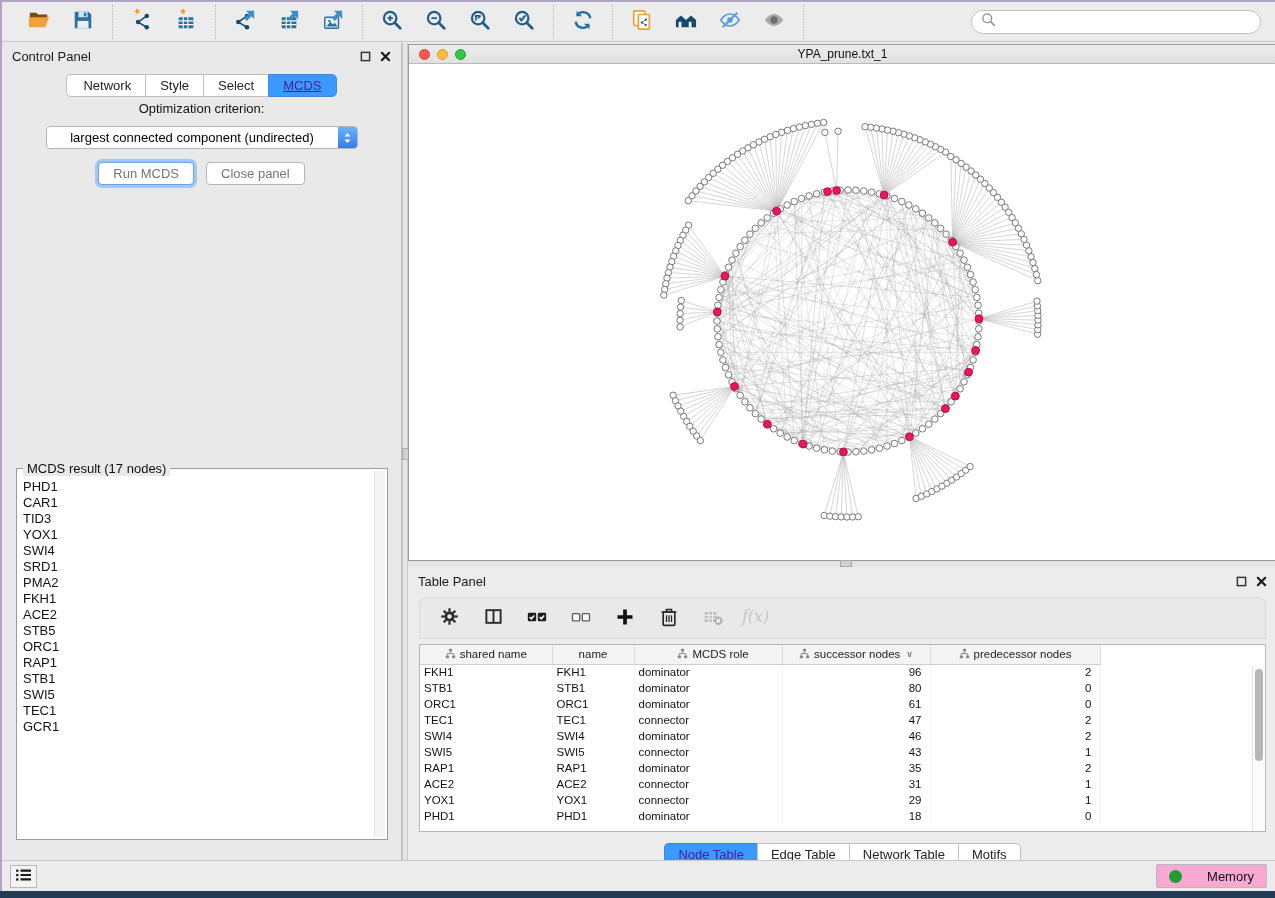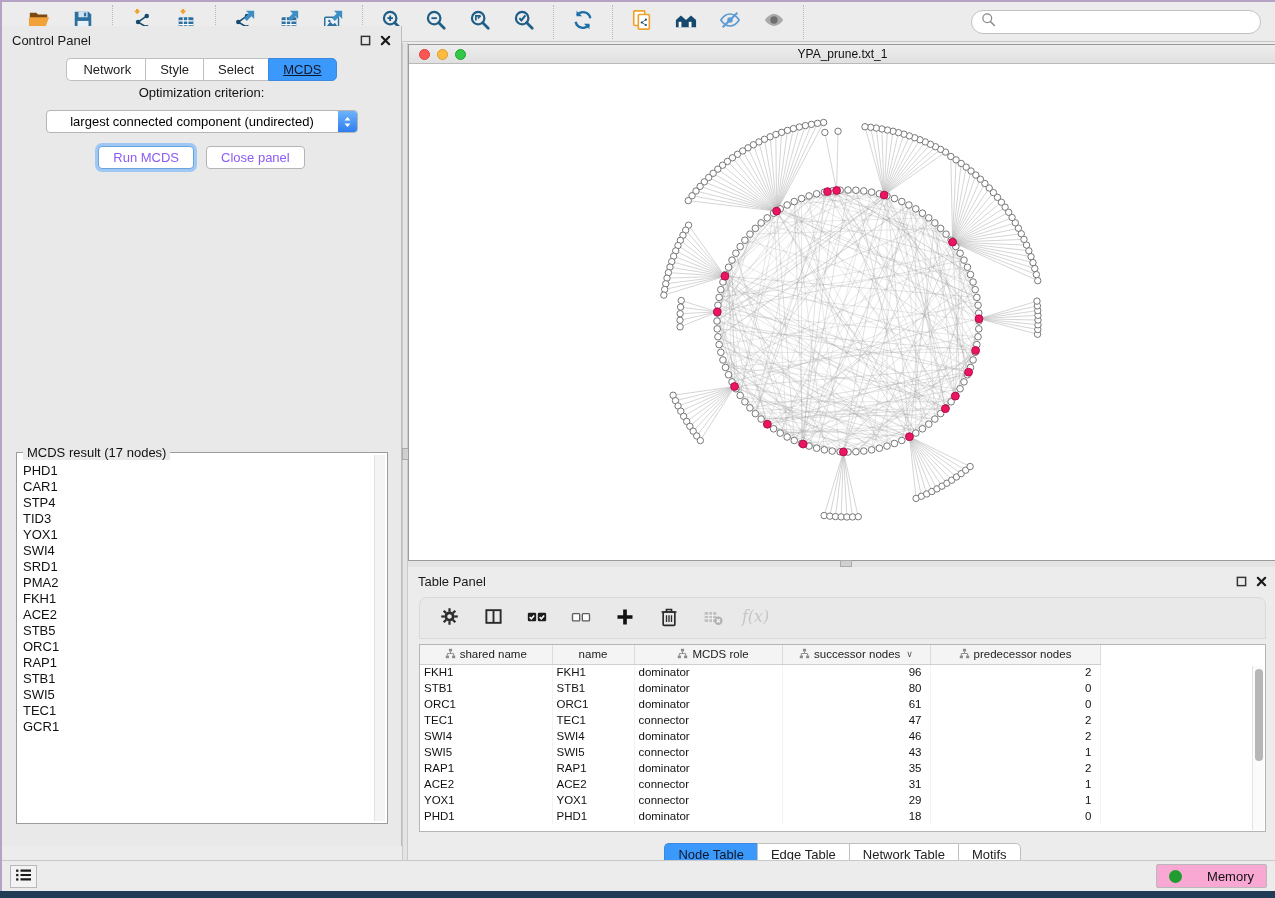--- a/index.html
+++ b/index.html
@@ -12,37 +12,37 @@
   
   .main-toolbar { position:absolute; left:0; top:0; width:100%; height:40px; background:#ececec; border-bottom:1px solid #c6c6c6; display:flex; align-items:center; padding:0 8px; }
   .tb-group { display:flex; align-items:center; gap:6px; padding:0 10px; border-right:1px dotted #b9b9b9; height:34px; }
   .tb-group:last-of-type { border-right:none; }
   .tb-btn { background:none; border:none; width:38px; height:32px; display:flex; align-items:center; justify-content:center; cursor:pointer; }
   .tb-spacer { flex:1; }
   .search-wrap { display:flex; align-items:center; gap:6px; background:#fff; border:1px solid #c2c2c2; border-radius:12px; width:290px; height:24px; padding:0 9px; margin-right:6px; }
   .search-wrap input { border:none; outline:none; flex:1; font-size:12px; background:transparent; }
 
   
-  .control-panel { position:absolute; left:0; top:24px; width:400px; height:820px; background:#e9e9e9; border-right:1px solid #bdbdbd; }
+  .control-panel { position:absolute; left:0; top:40px; width:400px; height:820px; background:#e9e9e9; border-right:1px solid #bdbdbd; }
   .panel-title-row { display:flex; align-items:center; padding:7px 10px 4px 10px; }
   .panel-title { font-size:13px; color:#1a1a1a; }
   .panel-winbtns { margin-left:auto; display:flex; gap:9px; align-items:center; }
   .panel-winbtns span { cursor:pointer; line-height:0; }
   .seg-tabs { display:flex; justify-content:center; margin-top:6px; }
   .seg-tab { font-size:13px; padding:3px 14px; background:#fff; border:1px solid #bfbfbf; border-right:none; color:#222; cursor:pointer; }
   .seg-tab:first-child { border-radius:5px 0 0 5px;padding-left:16px; }
   .seg-tab:last-child { border-radius:0 5px 5px 0; border-right:1px solid #bfbfbf; }
-  .seg-tab.active { background:#3b99fc; border-color:#3b8ae0; color:#0f172a;text-decoration:underline; }
+  .seg-tab.active { background:#3b99fc; border-color:#3b8ae0; color:#4c1d95;text-decoration:underline; }
   .mcds-body { padding-top:4px; text-align:center; }
   .opt-label { font-size:13px; color:#111; }
   .criterion-select { margin:10px auto 0 auto; width:312px; height:23px; background:#fff; border:1px solid #b5b5b5; border-radius:4px; display:flex; align-items:center; font-size:13px; cursor:pointer; }
   .criterion-select .sel-text { flex:1; text-align:center; white-space:nowrap; overflow:hidden; }
   .sel-stepper { width:19px; height:21px; background:linear-gradient(#6db3fb,#2f7df0); border-radius:0 3px 3px 0; display:flex; align-items:center; justify-content:center; }
   .btn-row { margin-top:13px; display:flex; justify-content:center; gap:12px; }
-  .push-btn { font-size:13px; padding:3px 14px; background:#fff; border:1px solid #b5b5b5; border-radius:4px; color:#8b5cf6; cursor:pointer; }
+  .push-btn { font-size:13px; padding:3px 14px; background:#fff; border:1px solid #b5b5b5; border-radius:4px; color:#737373; cursor:pointer; }
   .push-btn.focused { box-shadow:0 0 0 3px #9fc8f5; border-color:#6ba3dd; }
   .mcds-result { position:absolute; left:14px; top:426px; width:372px; height:372px; background:#fff; border:1px solid #9c9c9c; }
   .mcds-legend { position:absolute; top:-8px; left:6px; background:#e9e9e9; padding:0 4px; font-size:13px; color:#111; }
   .mcds-list { position:absolute; inset:10px 14px 2px 6px; overflow:hidden; font-size:13px; line-height:16px; color:#111; text-align:left; }
   .mcds-scroll { position:absolute; top:2px; right:2px; bottom:2px; width:11px; background:#f4f4f4; border-left:1px solid #e2e2e2; }
 
   
   .v-splitter { position:absolute; left:400px; top:41px; width:6px; height:820px; background:#e4e4e4; border-left:1px solid #c9c9c9; border-right:1px solid #c9c9c9; cursor:col-resize; }
   .v-splitter .grip { position:absolute; left:-1px; top:405px; width:7px; height:12px; background:#d0d0d0; border:1px solid #aaa; }
   .h-splitter { position:absolute; left:406px; top:559px; width:869px; height:6px; background:#e4e4e4; cursor:row-resize; }
@@ -279,21 +279,20 @@
       <div class="btn-row">
         <button class="push-btn focused">Run MCDS</button>
         <button class="push-btn">Close panel</button>
       </div>
     </div>
     <div class="mcds-result">
       <span class="mcds-legend">MCDS result (17 nodes)</span>
       <div class="mcds-list" id="mcds-list">
           <div>PHD1</div>
           <div>CAR1</div>
-          <div>STP4</div>
           <div>TID3</div>
           <div>YOX1</div>
           <div>SWI4</div>
           <div>SRD1</div>
           <div>PMA2</div>
           <div>FKH1</div>
           <div>ACE2</div>
           <div>STB5</div>
           <div>ORC1</div>
           <div>RAP1</div>

